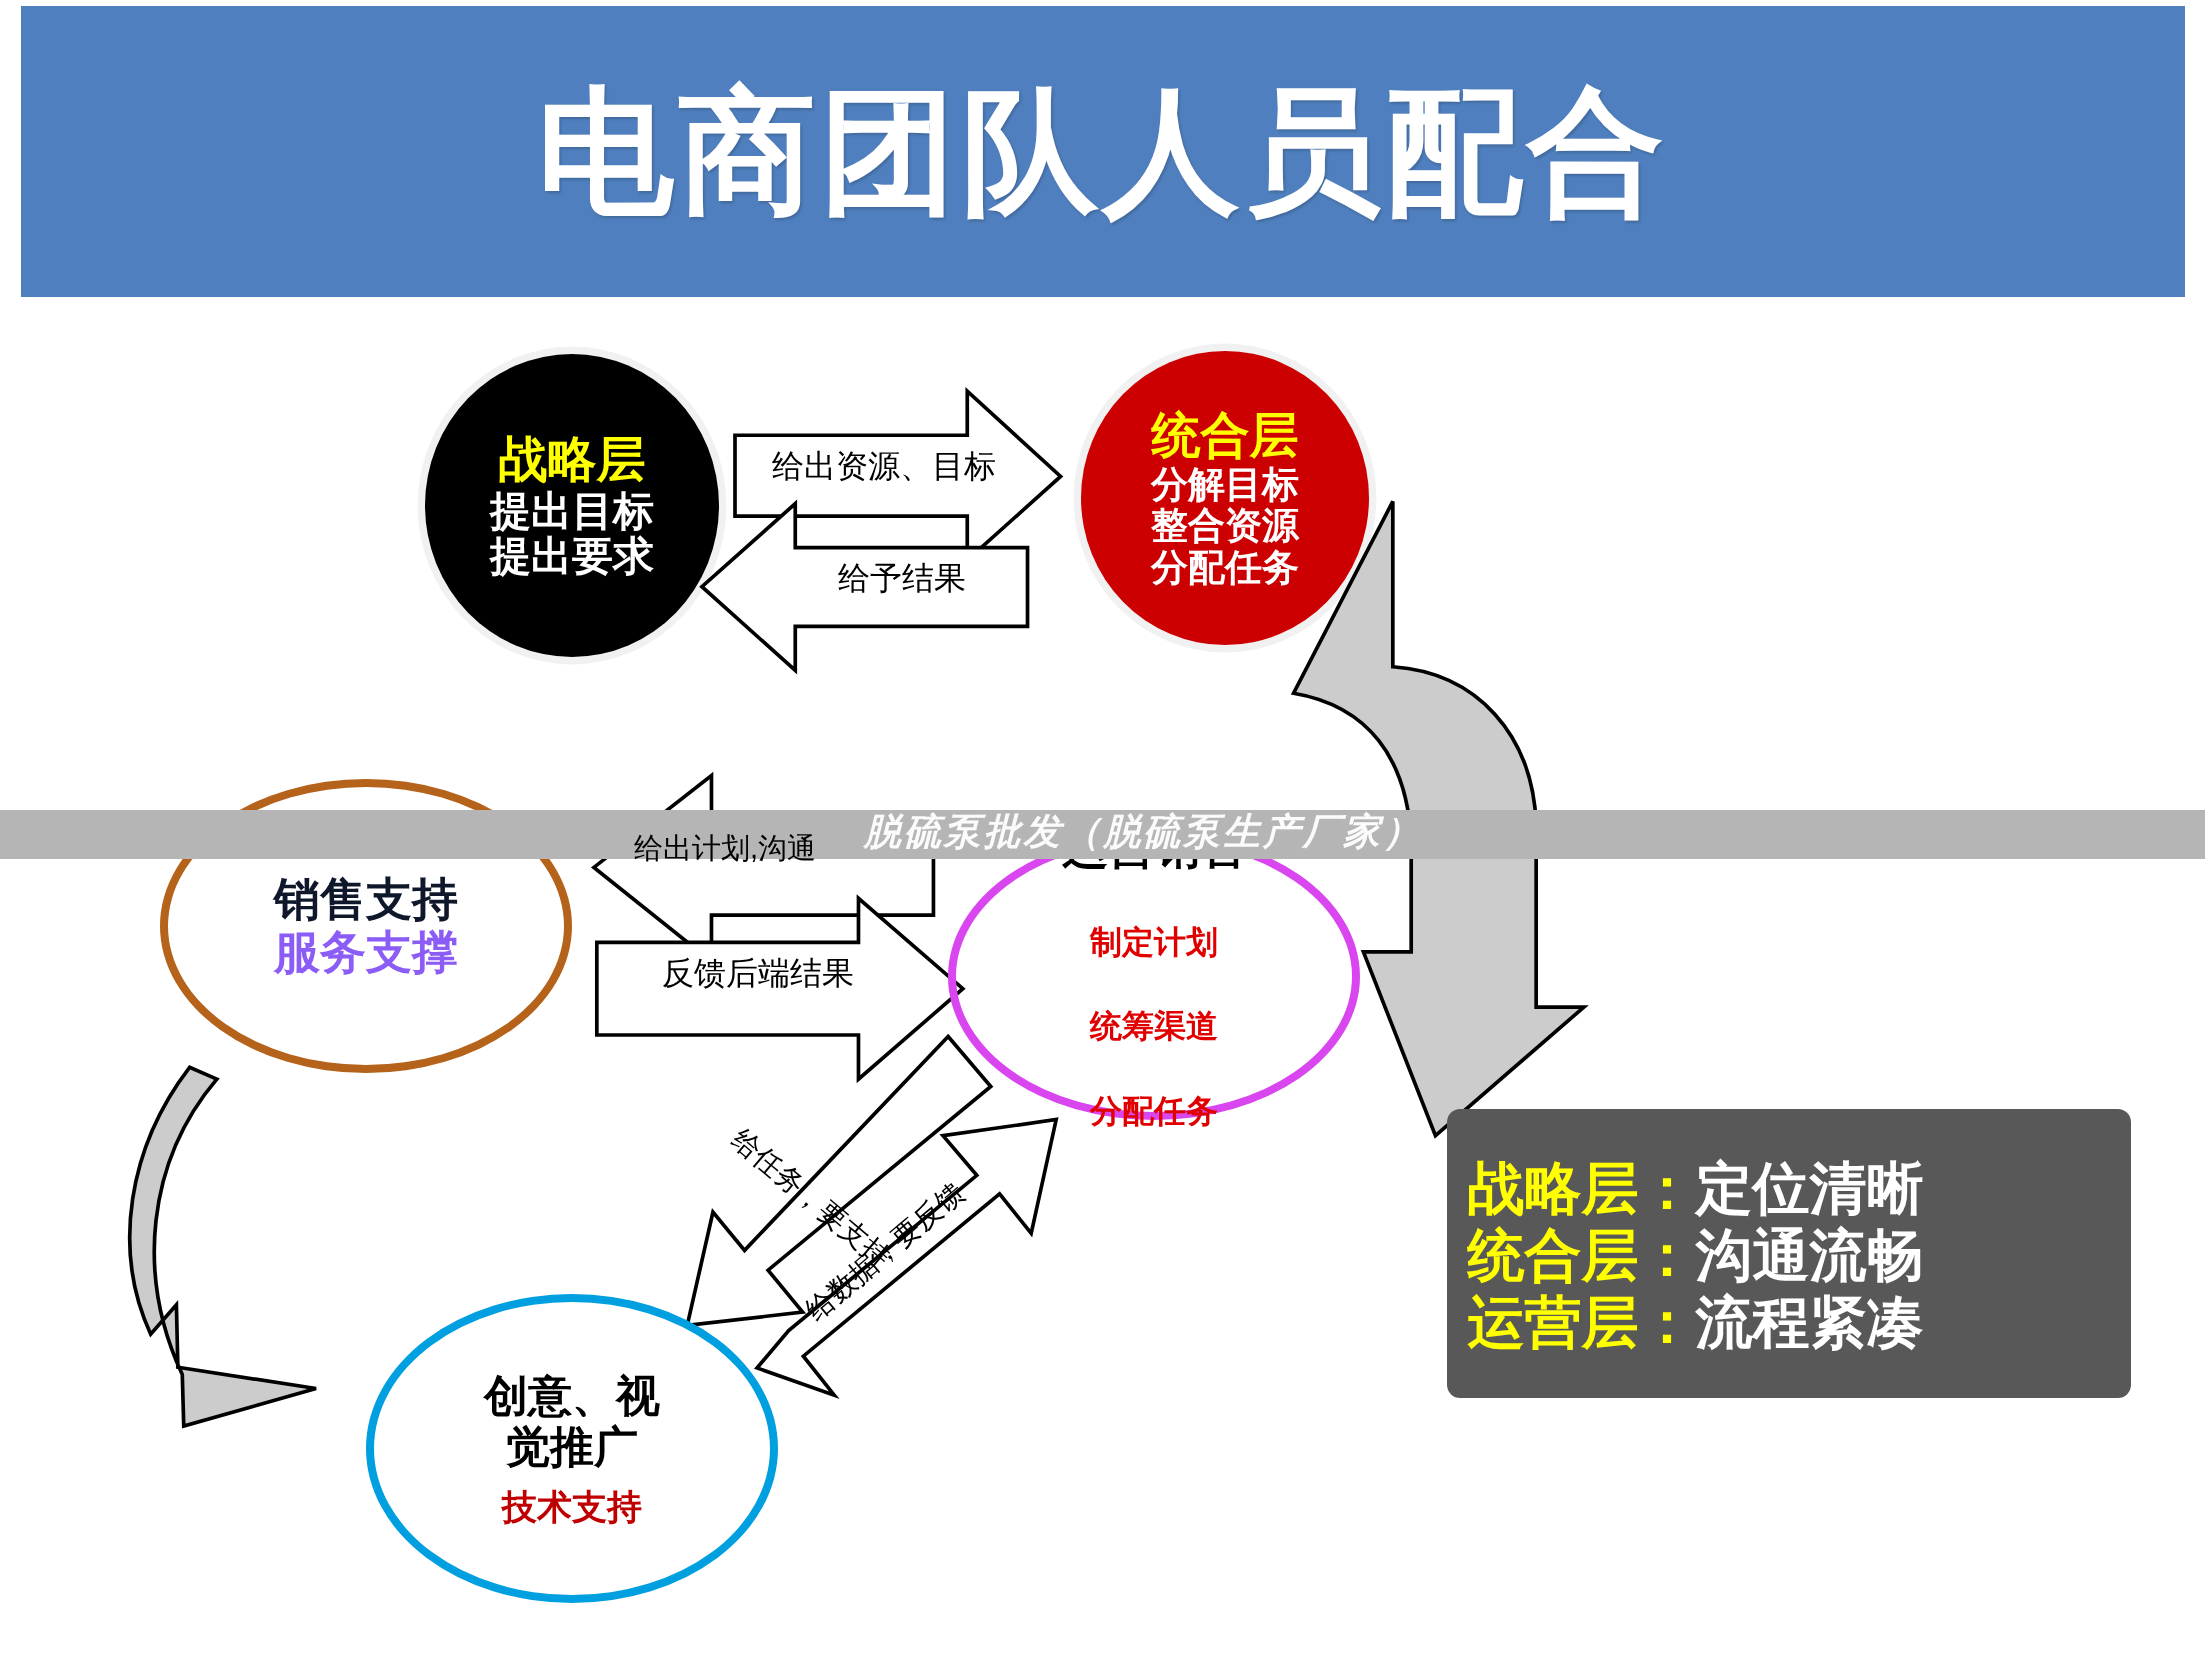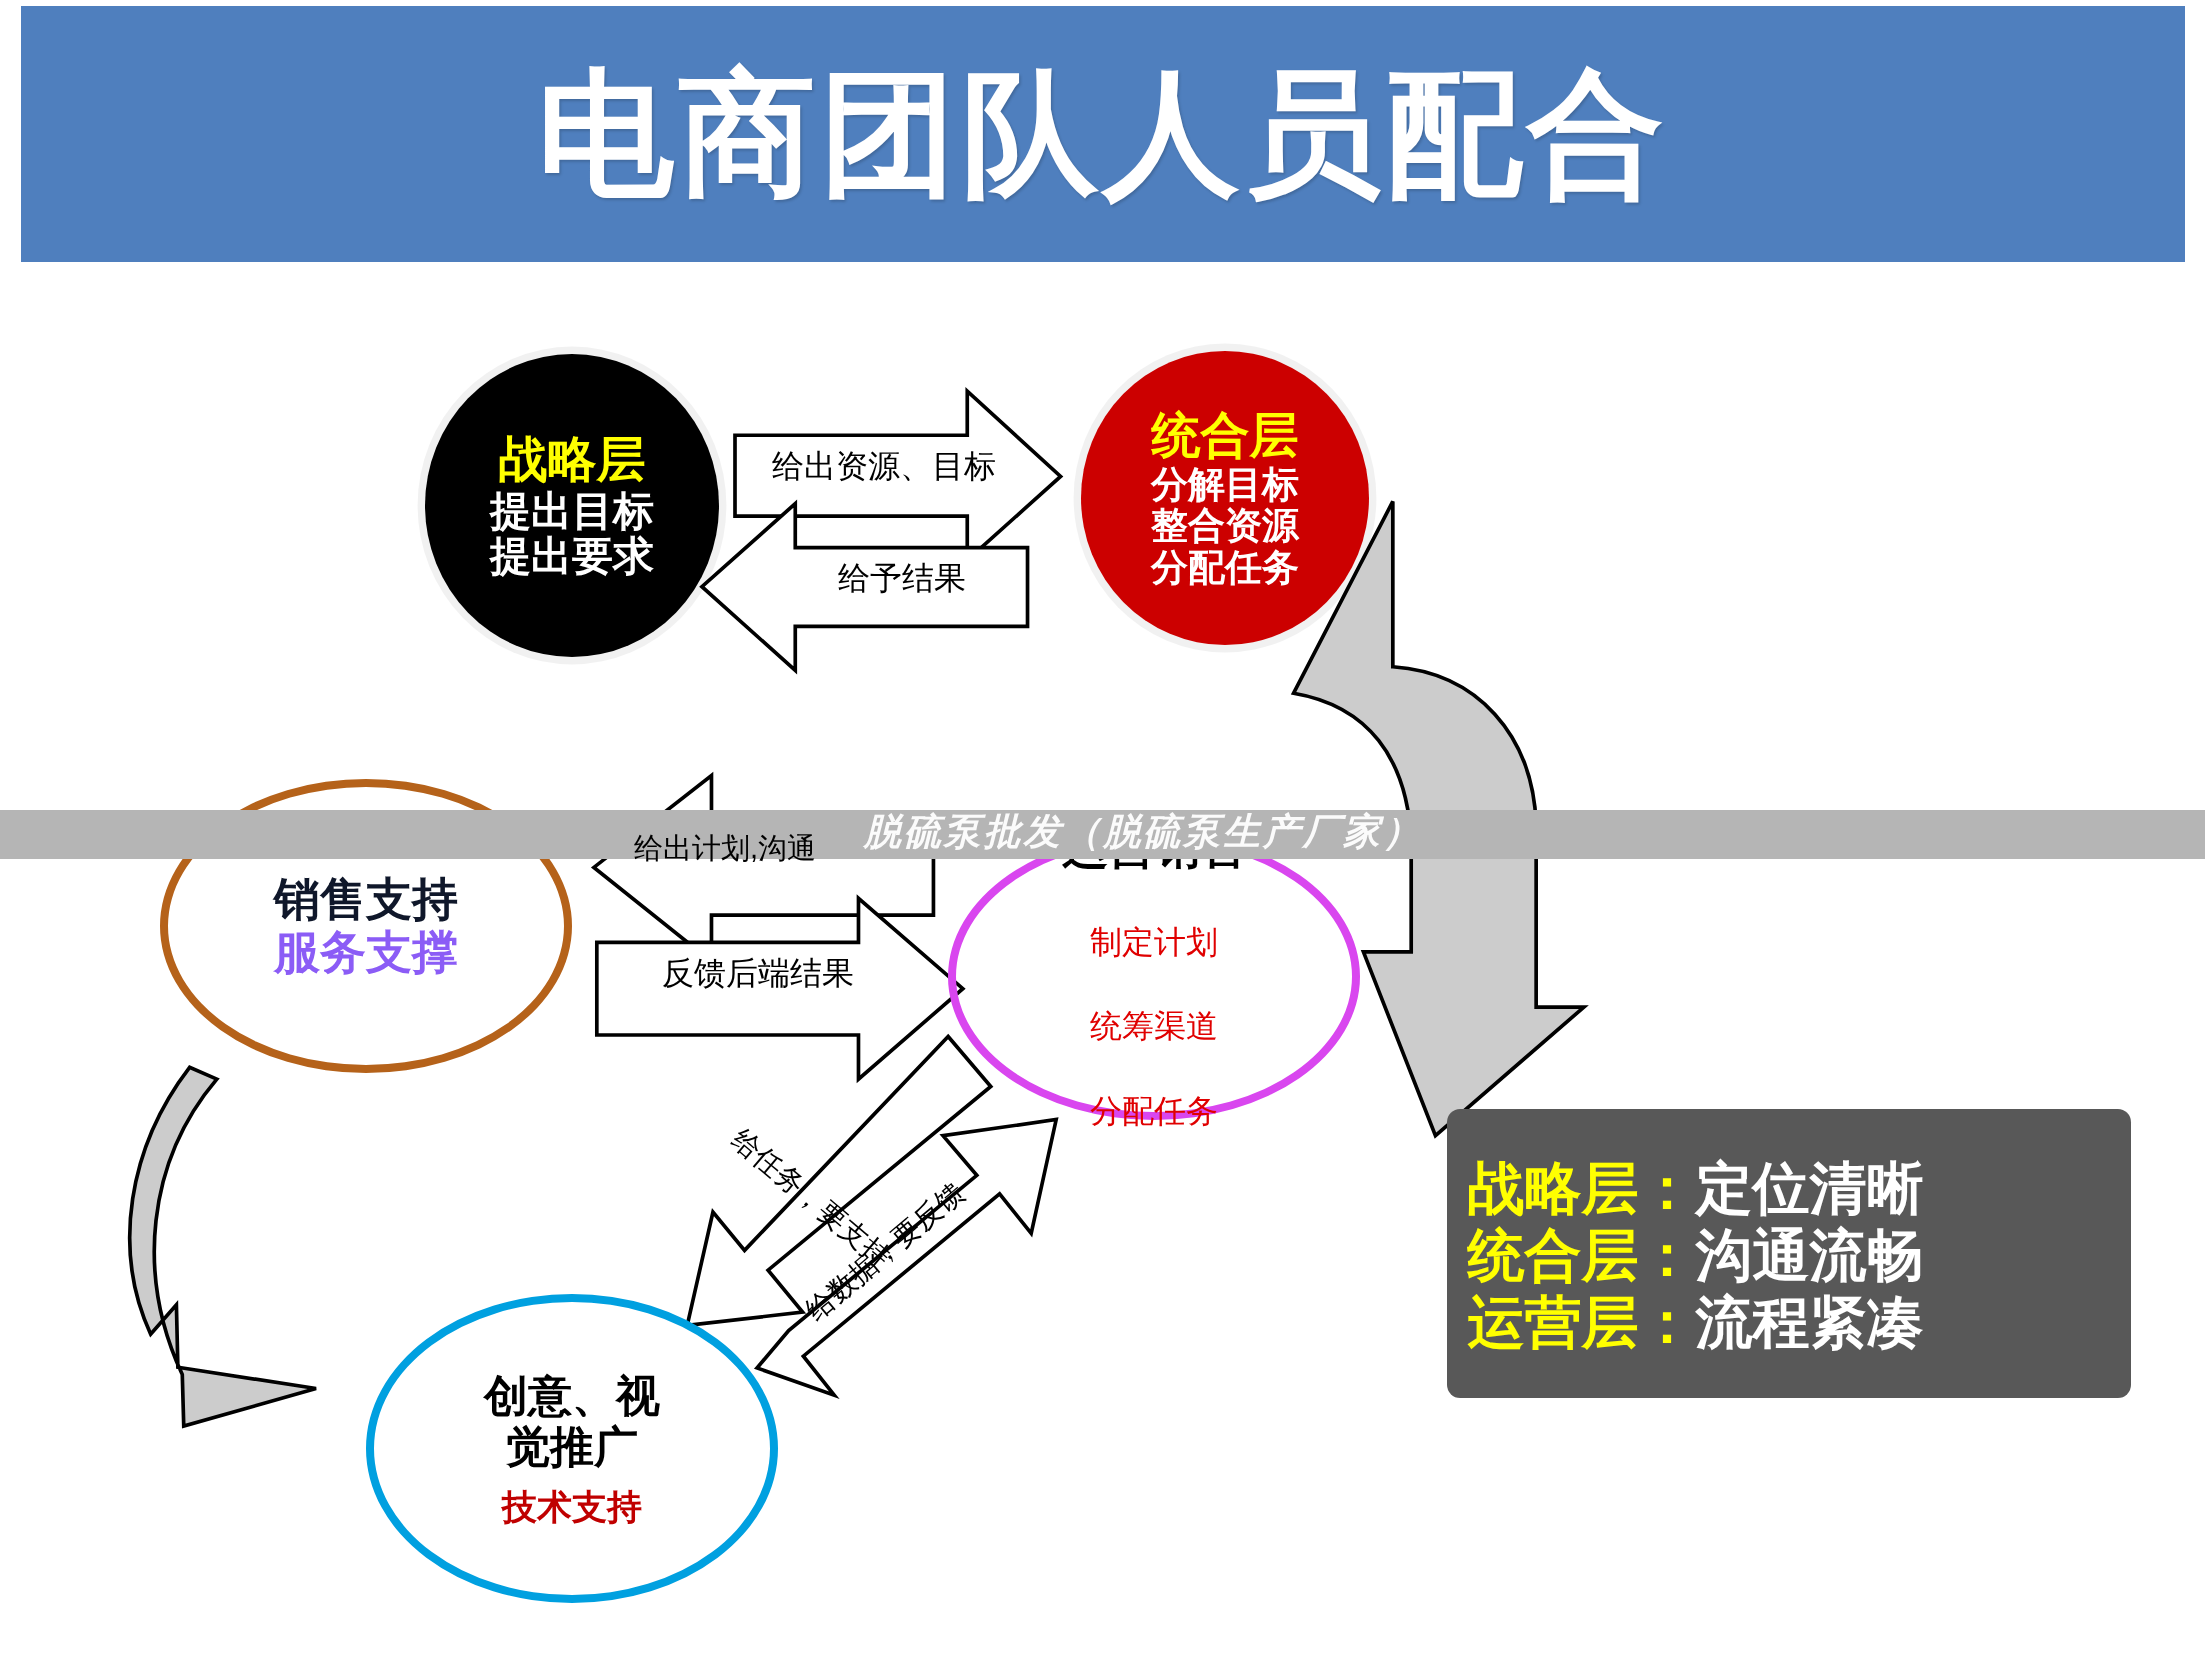--- a/index.html
+++ b/index.html
@@ -23,21 +23,21 @@
     height: 1654px;
     background: #ffffff;
   }
 
   
   .title-banner {
     position: absolute;
     left: 20.6px;
     top: 5.9px;
     width: 2164px;
-    height: 256px;
+    height: 291px;
     background: #4f7fbe;
     display: flex;
     align-items: center;
     justify-content: center;
   }
   .title-text {
     color: #ffffff;
     font-size: 137px;
     font-weight: bold;
     letter-spacing: 4.4px;
@@ -138,21 +138,21 @@
     top: 833px;
     width: 412px;
     height: 287px;
     border-radius: 50%;
     border: 8px solid #d946ef;
     background: transparent;
     z-index: 30;
     gap: 47px;
   }
   #node-operations .hdr { color: #000000; font-size: 46px; margin-bottom: 2.9px; }
-  #node-operations .ln  { color: #e00000; font-size: 32px; font-weight: normal; line-height: 1.18; }
+  #node-operations .ln  { color: #e00000; font-size: 32px; font-weight: bold; line-height: 1.18; }
 
   
   #node-creative {
     left: 366px;
     top: 1294px;
     width: 412px;
     height: 309px;
     border-radius: 50%;
     border: 8px solid #00a0e0;
     background: transparent;

